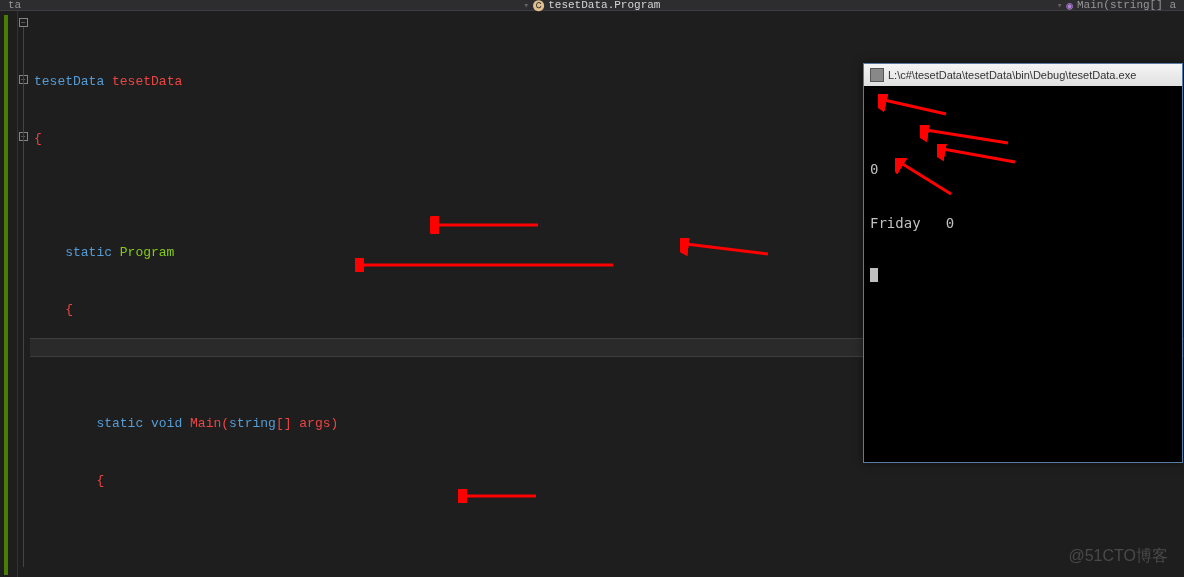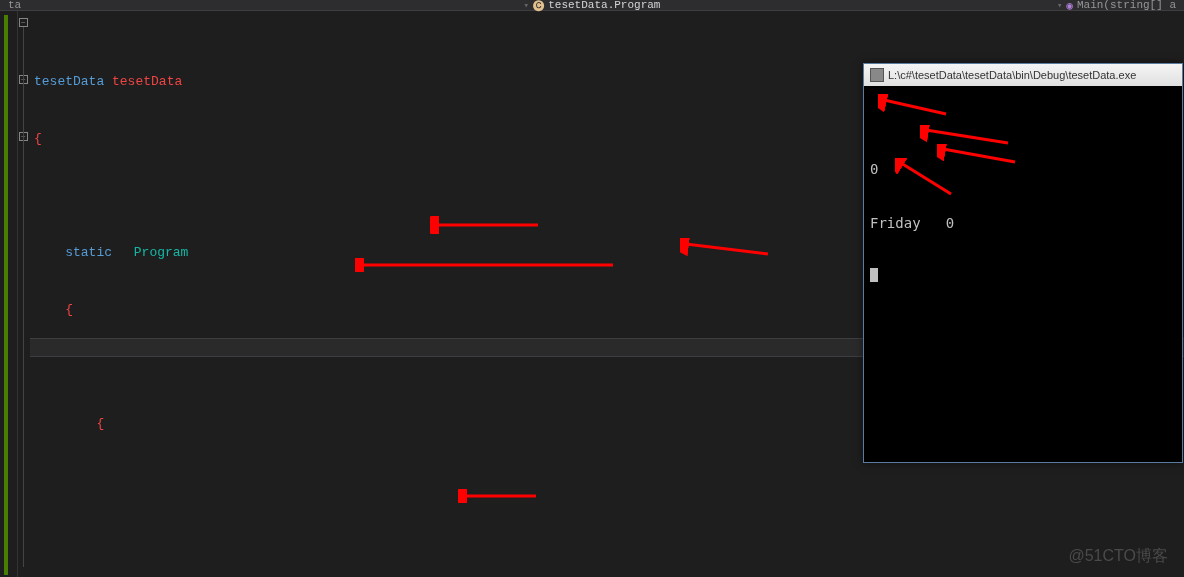--- a/index.html
+++ b/index.html
@@ -75,21 +75,21 @@
     .hl-line {
       position: absolute;
       left: 0; right: 0;
       height: 19px;
       border-top: 1px solid #3e3e42;
       border-bottom: 1px solid #3e3e42;
       background: #2a2a2a;
       pointer-events: none;
     }
     .kw { color: #569cd6; }
-    .cls { color: #14b8a6; margin-left: 14px; }
+    .cls { color: #84cc16; }
     .txt { color: #ef4444; }
 
     .console-window {
       position: absolute;
       top: 63px; left: 863px;
       width: 320px; height: 400px;
       background: #000;
       border: 1px solid #5a7ca0;
       box-shadow: 0 0 8px rgba(0,0,0,0.5);
     }
@@ -155,20 +155,21 @@
     <div class="fold-line" style="top:16px;height:540px"></div>
   </div>
   <div class="code-area">
     <div class="hl-line" style="top:327px"></div>
     <div class="code-line"><span class="kw">tesetData</span><span class="txt"> tesetData</span></div>
     <div class="code-line"><span class="txt">{</span></div>
     <div class="code-line"></div>
     <div class="code-line"><span class="kw">    static</span><span class="cls"> Program</span></div>
     <div class="code-line"><span class="txt">    {</span></div>
     <div class="code-line"></div>
+    <div class="code-line"><span class="kw">        static</span><span class="kw"> void</span><span class="txt"> Main</span><span class="txt">(</span><span class="kw">string</span><span class="txt">[] args)</span></div>
     <div class="code-line"><span class="txt">        {</span></div>
     <div class="code-line"></div>
     
     
     
     
     
     
     
     

